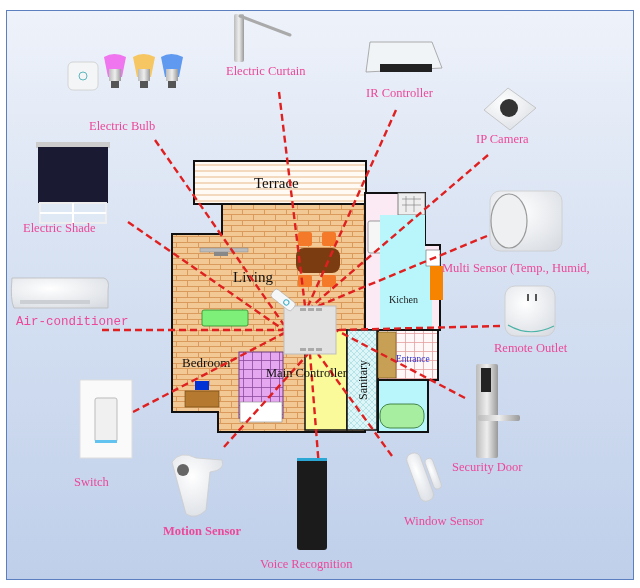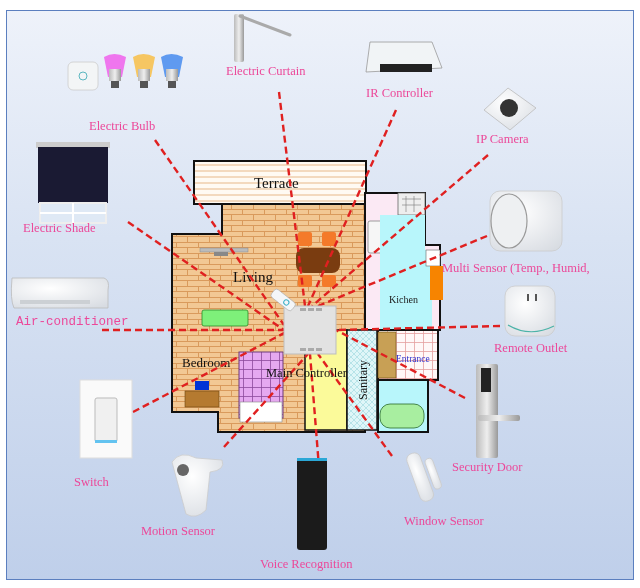--- a/index.html
+++ b/index.html
@@ -219,15 +219,15 @@
 <span class="label" style="left:89px;top:119px;">Electric Bulb</span>
 <span class="label" style="left:226px;top:64px;">Electric Curtain</span>
 <span class="label" style="left:366px;top:86px;">IR Controller</span>
 <span class="label" style="left:476px;top:132px;">IP Camera</span>
 <span class="label" style="left:23px;top:221px;">Electric Shade</span>
 <span class="label" style="left:442px;top:261px;">Multi Sensor (Temp., Humid,</span>
 <span class="label" style="left:16px;top:315px;font-family:Liberation Mono, monospace;">Air-conditioner</span>
 <span class="label" style="left:494px;top:341px;">Remote Outlet</span>
 <span class="label" style="left:74px;top:460px;margin-top:15px;">Switch</span>
 <span class="label" style="left:452px;top:460px;">Security Door</span>
-<span class="label" style="left:141px;top:524px;">Motion Sensor</span>
+<span class="label" style="left:163px;top:524px;font-weight:bold;">Motion Sensor</span>
 <span class="label" style="left:404px;top:514px;">Window Sensor</span>
 <span class="label" style="left:260px;top:557px;">Voice Recognition</span>
 
 </body></html>

